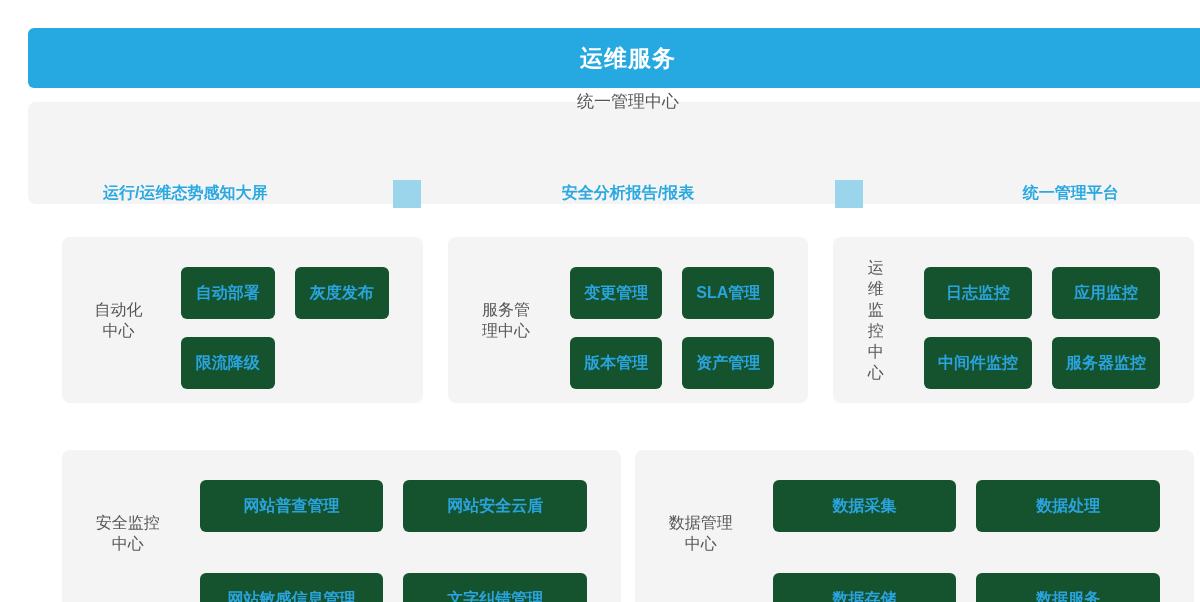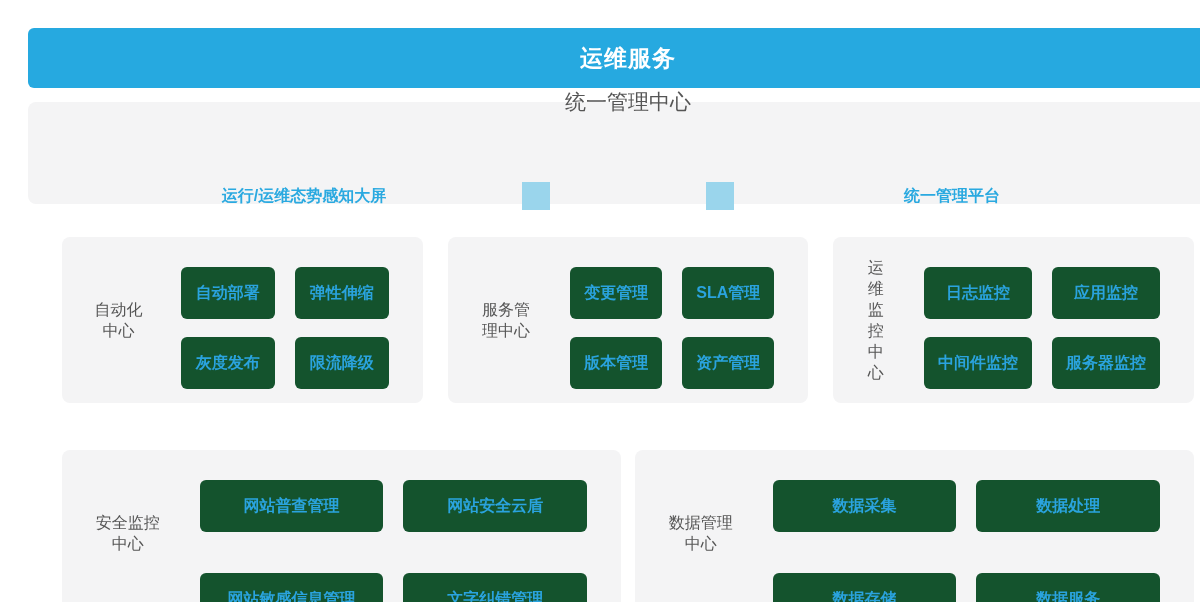--- a/index.html
+++ b/index.html
@@ -41,21 +41,21 @@
     width: 1200px; height: 102px;
     background: #f4f4f5;
     border-radius: 8px;
     display: flex;
     flex-direction: column;
     align-items: center;
     justify-content: center;
   }
   .umc-title {
     color: #555555;
-    font-size: 21px;
+    font-size: 17px;
     font-weight: normal;
     margin-top: 2px;
   }
   .umc-links {
     display: flex;
     align-items: center;
     justify-content: center;
     margin-top: 28px;
     width: 100%;
   }
@@ -140,32 +140,32 @@
 
   <div class="header-bar">
     <div class="header-title">运维服务</div>
   </div>
 
   <div class="umc-panel">
     <div class="umc-title">统一管理中心</div>
     <div class="umc-links">
       <div class="umc-link l0">运行/运维态势感知大屏</div>
       <div class="umc-divider d0"></div>
+      <div class="umc-link l1">安全分析报告/报表</div>
       <div class="umc-divider d1"></div>
       <div class="umc-link l2">统一管理平台</div>
     </div>
   </div>
 
   <div class="row-top">
 
     <div class="card">
       <div class="card-title">自动化中心</div>
       <div class="tag-grid">
         <div class="tag">自动部署</div>
-        <div class="tag">弹性伸缩</div>
         <div class="tag">灰度发布</div>
         <div class="tag">限流降级</div>
       </div>
     </div>
 
     <div class="card">
       <div class="card-title">服务管理中心</div>
       <div class="tag-grid">
         <div class="tag">变更管理</div>
         <div class="tag">SLA管理</div>

